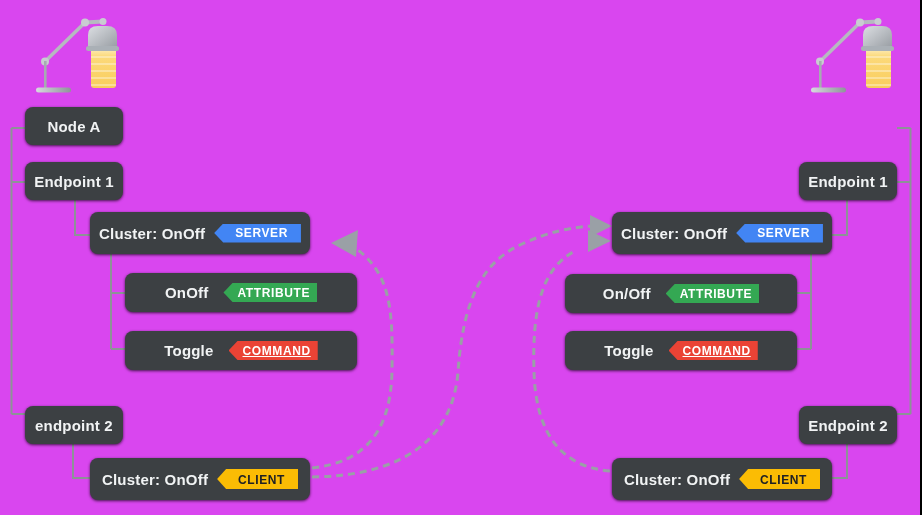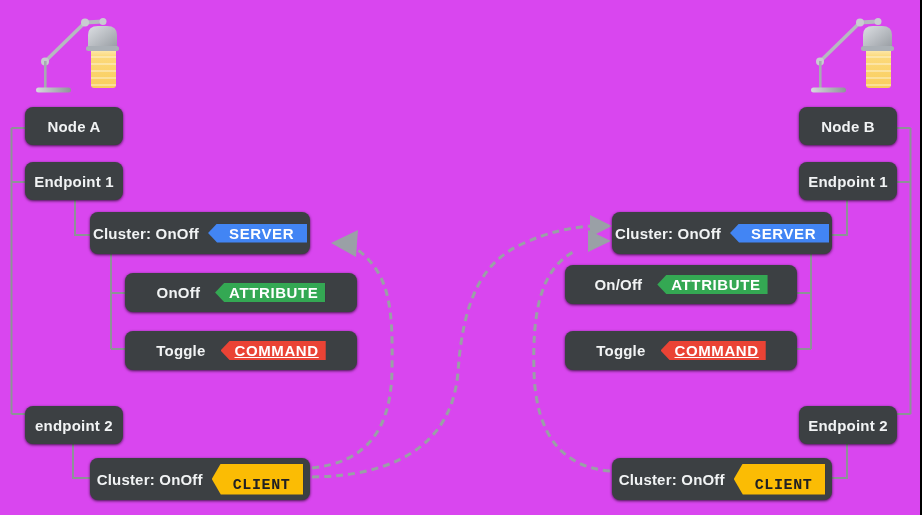--- a/index.html
+++ b/index.html
@@ -8,35 +8,35 @@
   .layer{position:absolute;left:0;top:0;width:922px;height:515px;}
   svg{display:block;}
   .box{position:absolute;background:#3c4043;border-radius:8px;display:flex;
        align-items:center;justify-content:center;color:#f1f3f4;
        font-size:15px;font-weight:700;letter-spacing:.2px;
        box-shadow:0 1px 3px rgba(0,0,0,.7);z-index:2;}
   .small{width:98px;height:38px;}
   .cluster{width:220px;height:42px;gap:9px;text-align:center;}
   .row{width:232px;height:39px;gap:15px;align-items:center;}
   .badge{display:inline-flex;align-items:center;justify-content:center;
-         height:19px;font-size:15px;font-weight:700;letter-spacing:.6px;
+         height:19px;font-size:12px;font-weight:700;letter-spacing:.6px;
          color:#ffffff;clip-path:polygon(9px 0,100% 0,100% 100%,9px 100%,0 50%);
          filter:drop-shadow(0 1px 1px rgba(0,0,0,.45));}
   .badge.server{background:#4285f4;padding:0 13px 0 21px;}
   .badge.attribute{background:#34a853;padding:0 7px 0 14px;}
   .badge.command{background:#ea4335;padding:0 7px 0 14px;text-decoration:underline;}
-  .badge.client{background:#fbbc04;color:#202124;padding:12px 13px 0 21px;font-family:Liberation Mono, monospace;}
+  .badge.client{background:#fbbc04;color:#202124;padding:1px 13px 0 21px;}
   
   .b-na{left:25px;top:107px;}   .b-ae1{left:25px;top:162px;}
   .b-asrv{left:90px;top:212px;} .b-aattr{left:125px;top:273px;}
   .b-acmd{left:125px;top:331px;}.b-ae2{left:25px;top:406px;}
   .b-acli{left:90px;top:458px;}
   
   .b-nb{left:799px;top:107px;}  .b-be1{left:799px;top:162px;}
-  .b-bsrv{left:612px;top:212px;}.b-battr{left:565px;top:265px;}
+  .b-bsrv{left:612px;top:212px;}.b-battr{left:565px;top:274px;}
   .b-bcmd{left:565px;top:331px;}.b-be2{left:799px;top:406px;}
   .b-bcli{left:612px;top:458px;}
 </style>
 </head>
 <body>
 
 <div class="stage">
 
   <svg class="layer" width="922" height="515" viewBox="0 0 922 515">
     <defs>
@@ -121,23 +121,20 @@
     <span class="badge command">COMMAND</span>
   </div>
   <div class="box small b-ae2">
     <span>endpoint 2</span>
   </div>
   <div class="box cluster b-acli">
     <span>Cluster: OnOff</span>
     <span class="badge client">CLIENT</span>
   </div>
 
-  <div class="box small b-nb">
-    <span>Node B</span>
-  </div>
   <div class="box small b-be1">
     <span>Endpoint 1</span>
   </div>
   <div class="box cluster b-bsrv">
     <span>Cluster: OnOff</span>
     <span class="badge server">SERVER</span>
   </div>
   <div class="box row b-battr">
     <span>On/Off</span>
     <span class="badge attribute">ATTRIBUTE</span>

